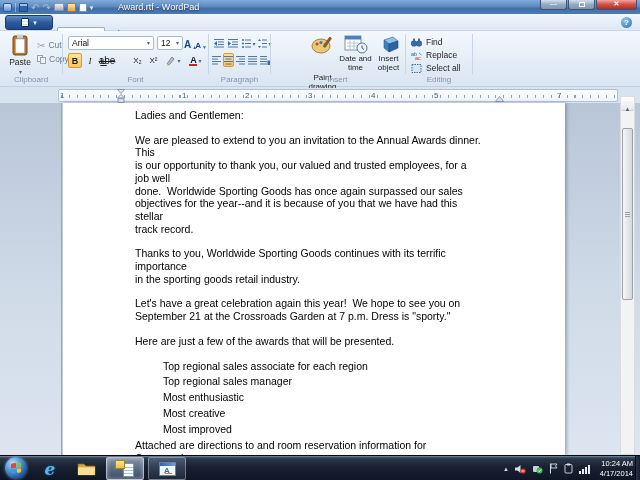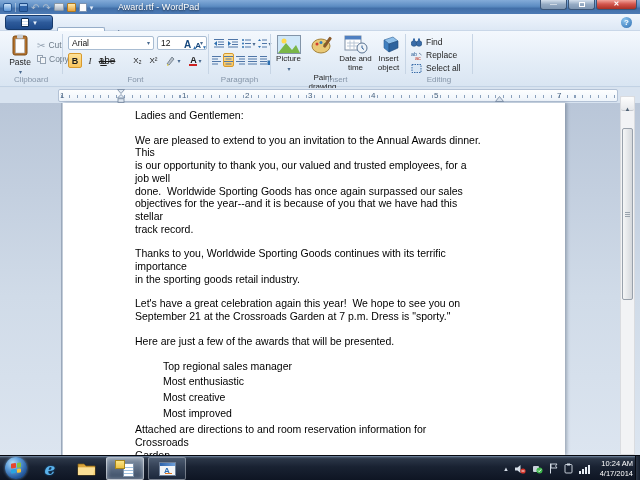--- a/index.html
+++ b/index.html
@@ -198,21 +198,21 @@
         </span>
       <span>Copy</span>
     </div>
     <div class="grp-label" style="left:0;width:62px;">Clipboard</div>
     <div class="rdiv" style="left:62px;"></div>
 
     <div class="combo" style="left:68px;width:86px;">
       <span>Arial</span>
       <span class="caret">▾</span>
     </div>
-    <div class="combo" style="left:157px;width:50px;">
+    <div class="combo" style="left:157px;width:26px;">
       <span>12</span>
       <span class="caret">▾</span>
     </div>
     <div class="fsz-btn" style="left:185px;width:11px;font-size:10px;">A<span class="ar">▲</span></div>
     <div class="fsz-btn" style="left:196px;width:10px;font-size:8px;">A<span class="ar">▼</span></div>
 
     <div class="fmt active" style="left:68px;width:14px;font-weight:bold;">B</div>
     <div class="fmt" style="left:84px;width:12px;font-style:italic;font-family:'Liberation Serif',serif;">I</div>
     <div class="fmt" style="left:97px;width:13px;text-decoration:underline;">U</div>
     <div class="fmt" style="left:98px;width:18px;font-size:10px;text-decoration:line-through;">abe</div>
@@ -311,29 +311,20 @@
         <rect y="0" width="7" height="1" fill="#4f76a8"></rect>
           <rect y="2.5" width="7" height="1" fill="#4f76a8"></rect>
         <rect y="5" width="7" height="1" fill="#4f76a8"></rect>
           <rect y="7.5" width="7" height="1" fill="#4f76a8"></rect>
         <rect x="7.5" y="4.5" width="2.5" height="4.5" fill="#2e70b0"></rect>
       </svg>
     </div>
     <div class="grp-label" style="left:209px;width:61px;">Paragraph</div>
     <div class="rdiv" style="left:270px;"></div>
 
-    <div class="ins-btn" style="left:272px;">
-      <svg width="24" height="19" viewBox="0 0 24 19">
-        <rect x="0.5" y="0.5" width="23" height="18" fill="#cfe7f8" stroke="#8294a8"></rect>
-        <circle cx="7" cy="6" r="2.5" fill="#ffd94d"></circle>
-        <polygon points="1,18 9,8 15,15 19,10 23,18" fill="#79b648"></polygon>
-      </svg>
-      <span>Picture</span>
-      <span class="mini-caret">▾</span>
-    </div>
     <div class="ins-btn" style="left:306px;gap:20px;">
       <svg width="24" height="19" viewBox="0 0 24 19">
         <ellipse cx="10" cy="11" rx="9" ry="7" fill="#e9c977" stroke="#a5823a"></ellipse>
         <circle cx="6" cy="9" r="1.5" fill="#d23c2e"></circle>
           <circle cx="10" cy="7.5" r="1.5" fill="#2f7fc0"></circle>
         <circle cx="14" cy="9.5" r="1.5" fill="#58a43c"></circle>
         <rect x="15" y="1" width="3" height="12" rx="1" transform="rotate(35 16 7)" fill="#8a5a2a"></rect>
       </svg>
       <span>Paint drawing</span>
     </div>
@@ -413,20 +404,21 @@
 is our opportunity to thank you, our valued and trusted employees, for a job well
 done.  Worldwide Sporting Goods has once again surpassed our sales
 objectives for the year--and it is because of you that we have had this stellar
 track record.</p>
         <p class="doc-p">Thanks to you, Worldwide Sporting Goods continues with its terrific importance
 in the sporting goods retail industry.</p>
         <p class="doc-p">Let's have a great celebration again this year!  We hope to see you on
 September 21 at the Crossroads Garden at 7 p.m. Dress is "sporty."</p>
         <p class="doc-p">Here are just a few of the awards that will be presented.</p>
         <ul class="awards">
+          <li>Top regional sales associate for each region</li>
           <li>Top regional sales manager</li>
           <li>Most enthusiastic</li>
           <li>Most creative</li>
           <li>Most improved</li>
         </ul>
         <p class="doc-closing">Attached are directions to and room reservation information for Crossroads
 Garden.</p>
       </div>
     </div>
     <div class="vscroll">

